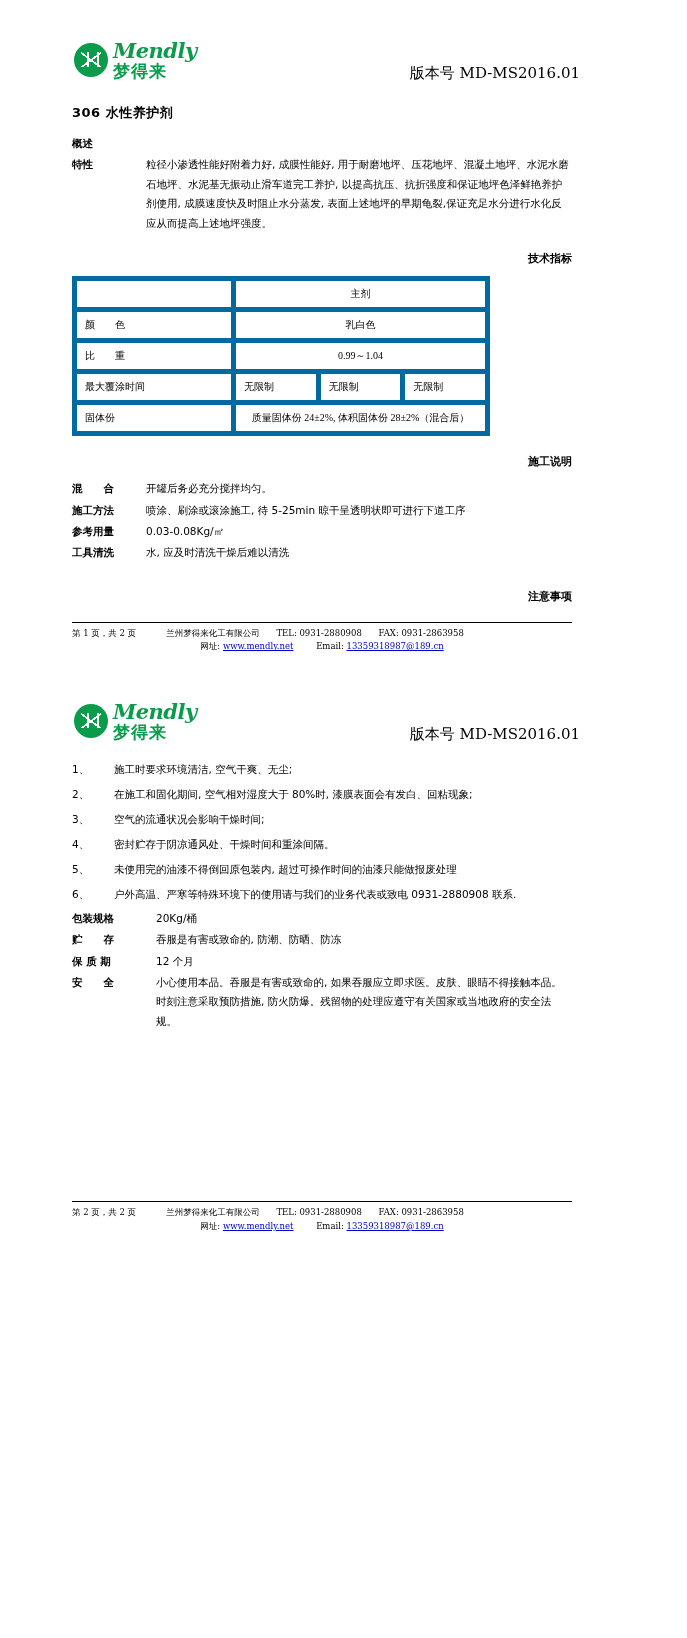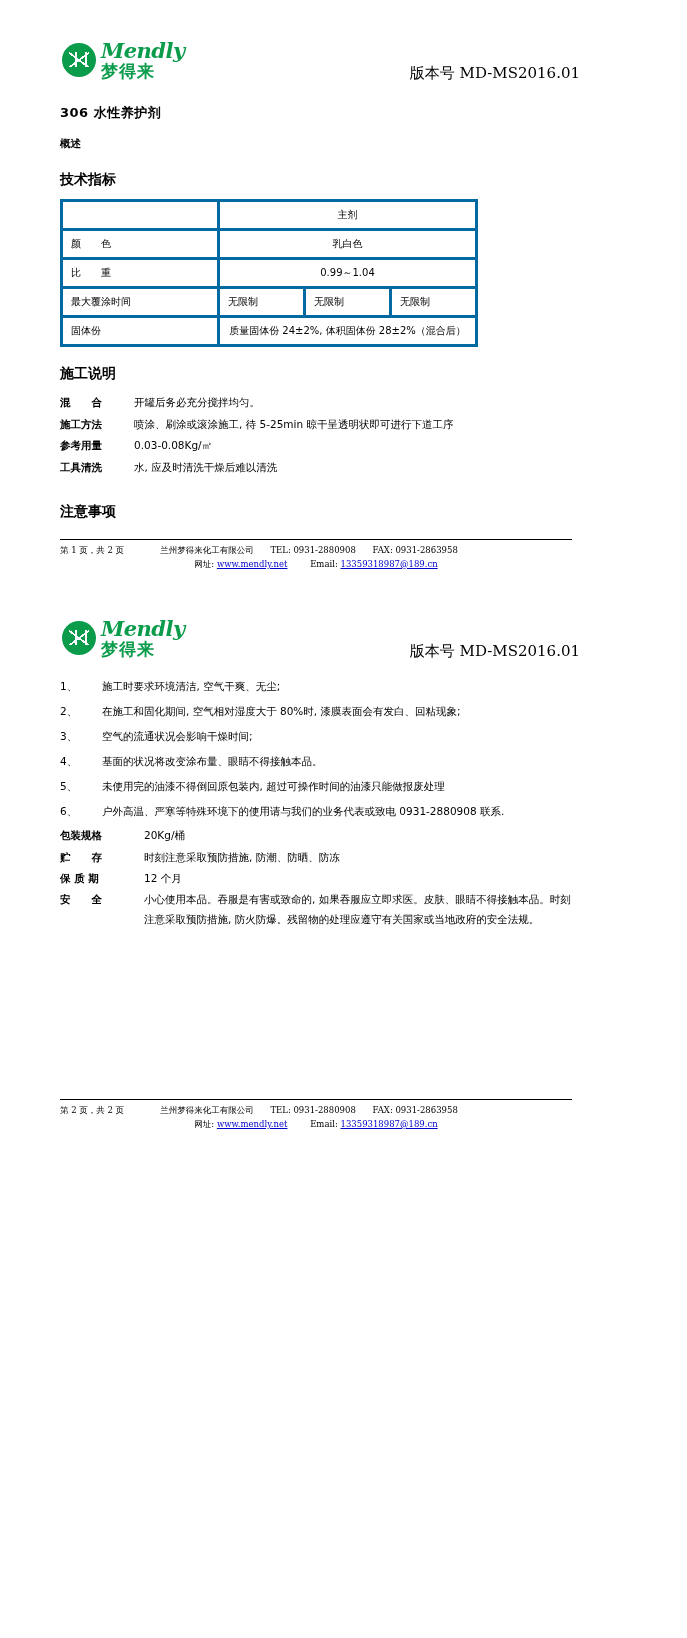--- a/index.html
+++ b/index.html
@@ -9,21 +9,21 @@
   }
   body {
     font-family: "DejaVu Sans", "Liberation Sans", sans-serif;
     color: #000000;
     width: 687px;
   }
   .page {
     width: 632px;
     position: relative;
     box-sizing: border-box;
-    padding: 0 0 0 0;
+    padding: 0 0 0 12px;
     margin-top: 40px;
   }
   .page-inner {
     padding: 0 60px;
   }
 
   
   .doc-header {
     position: relative;
     height: 58px;
@@ -93,23 +93,24 @@
   }
 
   
   h1.doc-title {
     font-size: 13px;
     font-weight: bold;
     margin: 6px 0 12px 0;
     letter-spacing: 0.5px;
   }
   .section-title {
-    font-size: 14px;
+    font-size: 11px;
     font-weight: bold;
     margin: 18px 0 10px 0;
+    text-align: right;
   }
 
   
   .row {
     display: flex;
     font-size: 10.5px;
     line-height: 1.85;
     margin-bottom: 2px;
   }
   .row .lbl {
@@ -123,23 +124,24 @@
   .row.wide .lbl { width: 84px; }
 
   
   table.spec {
     border-collapse: collapse;
     width: 418px;
     margin: 8px 0 8px 0;
     font-size: 10px;
   }
   table.spec td {
-    border: 3px solid #0369a1;
+    border: 5px solid #0369a1;
     padding: 6px 8px;
     height: 14px;
+    font-family: Liberation Serif, serif;
   }
   td.c { text-align: center; }
   td.lead {
     width: 138px;
   }
 
   
   .num-row {
     display: flex;
     font-size: 10.5px;
@@ -198,20 +200,24 @@
     <div class="doc-version">版本号 MD-MS2016.01</div>
   </div>
 
   <div class="page-inner">
     <h1 class="doc-title">306 水性养护剂</h1>
 
     <div class="row">
       <div class="lbl">概述</div>
     </div>
 
+    <div class="row">
+      <div class="lbl">特性</div>
+      <div class="val">粒径小渗透性能好附着力好, 成膜性能好, 用于耐磨地坪、压花地坪、混凝土地坪、水泥水磨石地坪、水泥基无振动止滑车道完工养护, 以提高抗压、抗折强度和保证地坪色泽鲜艳养护剂使用, 成膜速度快及时阻止水分蒸发, 表面上述地坪的早期龟裂,保证充足水分进行水化反应从而提高上述地坪强度。</div>
+    </div>
 
     <div class="section-title">技术指标</div>
 
     <table class="spec">
       <tbody>
           <tr>
         <td class="lead">&nbsp;</td>
         <td class="c" colspan="3">主剂</td>
       </tr>
       <tr>
@@ -296,38 +302,38 @@
     <div class="num-row">
       <div class="num">2、</div>
       <div class="txt">在施工和固化期间, 空气相对湿度大于 80%时, 漆膜表面会有发白、回粘现象;</div>
     </div>
     <div class="num-row">
       <div class="num">3、</div>
       <div class="txt">空气的流通状况会影响干燥时间;</div>
     </div>
     <div class="num-row">
       <div class="num">4、</div>
-      <div class="txt">基面的状况将改变涂布量、眼睛不得接触本品。</div>
+      <div class="txt">密封贮存于阴凉通风处、干燥时间和重涂间隔。</div>
     </div>
     <div class="num-row">
       <div class="num">5、</div>
       <div class="txt">未使用完的油漆不得倒回原包装内, 超过可操作时间的油漆只能做报废处理</div>
     </div>
     <div class="num-row">
       <div class="num">6、</div>
       <div class="txt">户外高温、严寒等特殊环境下的使用请与我们的业务代表或致电 0931-2880908 联系.</div>
     </div>
 
     <div class="row wide">
       <div class="lbl">包装规格</div>
       <div class="val">20Kg/桶</div>
     </div>
     <div class="row wide">
       <div class="lbl">贮　　存</div>
-      <div class="val">时刻注意采取预防措施, 防潮、防晒、防冻</div>
+      <div class="val">吞服是有害或致命的, 防潮、防晒、防冻</div>
     </div>
     <div class="row wide">
       <div class="lbl">保 质 期</div>
       <div class="val">12 个月</div>
     </div>
     <div class="row wide">
       <div class="lbl">安　　全</div>
       <div class="val">小心使用本品。吞服是有害或致命的, 如果吞服应立即求医。皮肤、眼睛不得接触本品。时刻注意采取预防措施, 防火防爆。残留物的处理应遵守有关国家或当地政府的安全法规。</div>
     </div>
 

